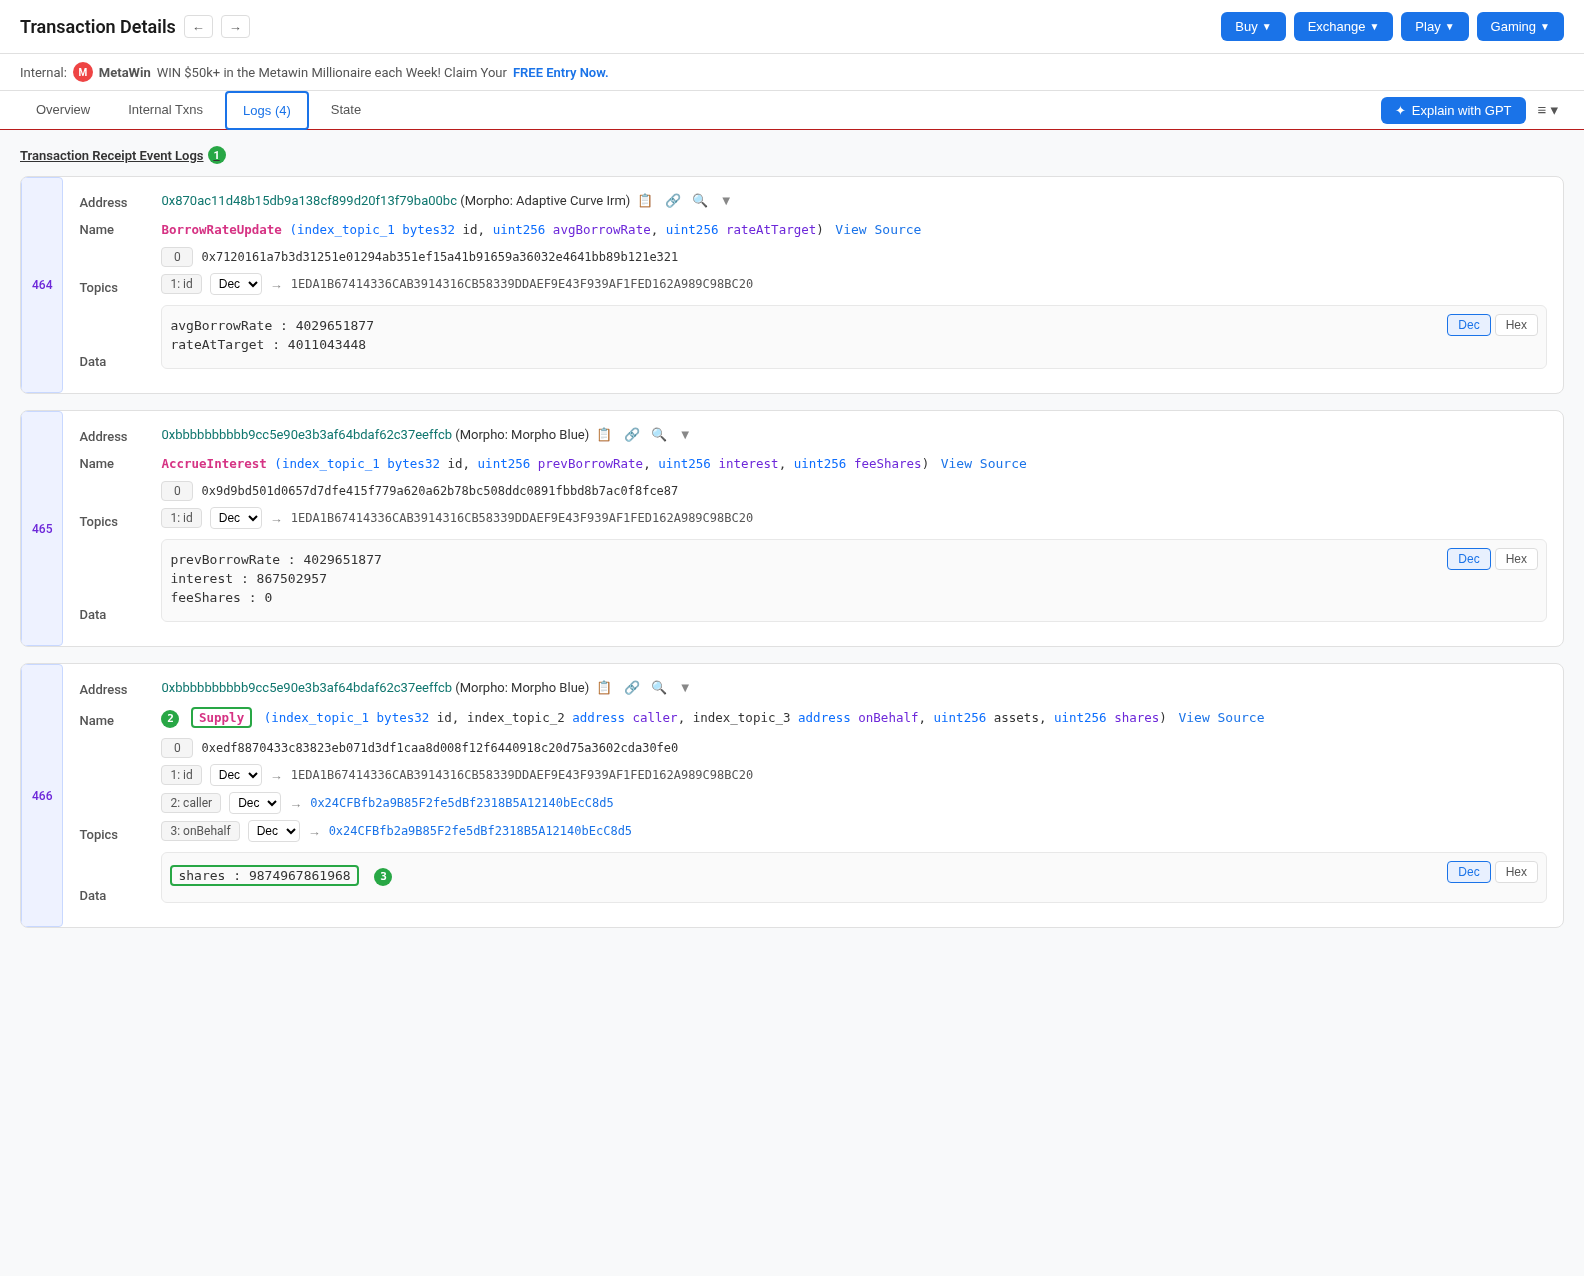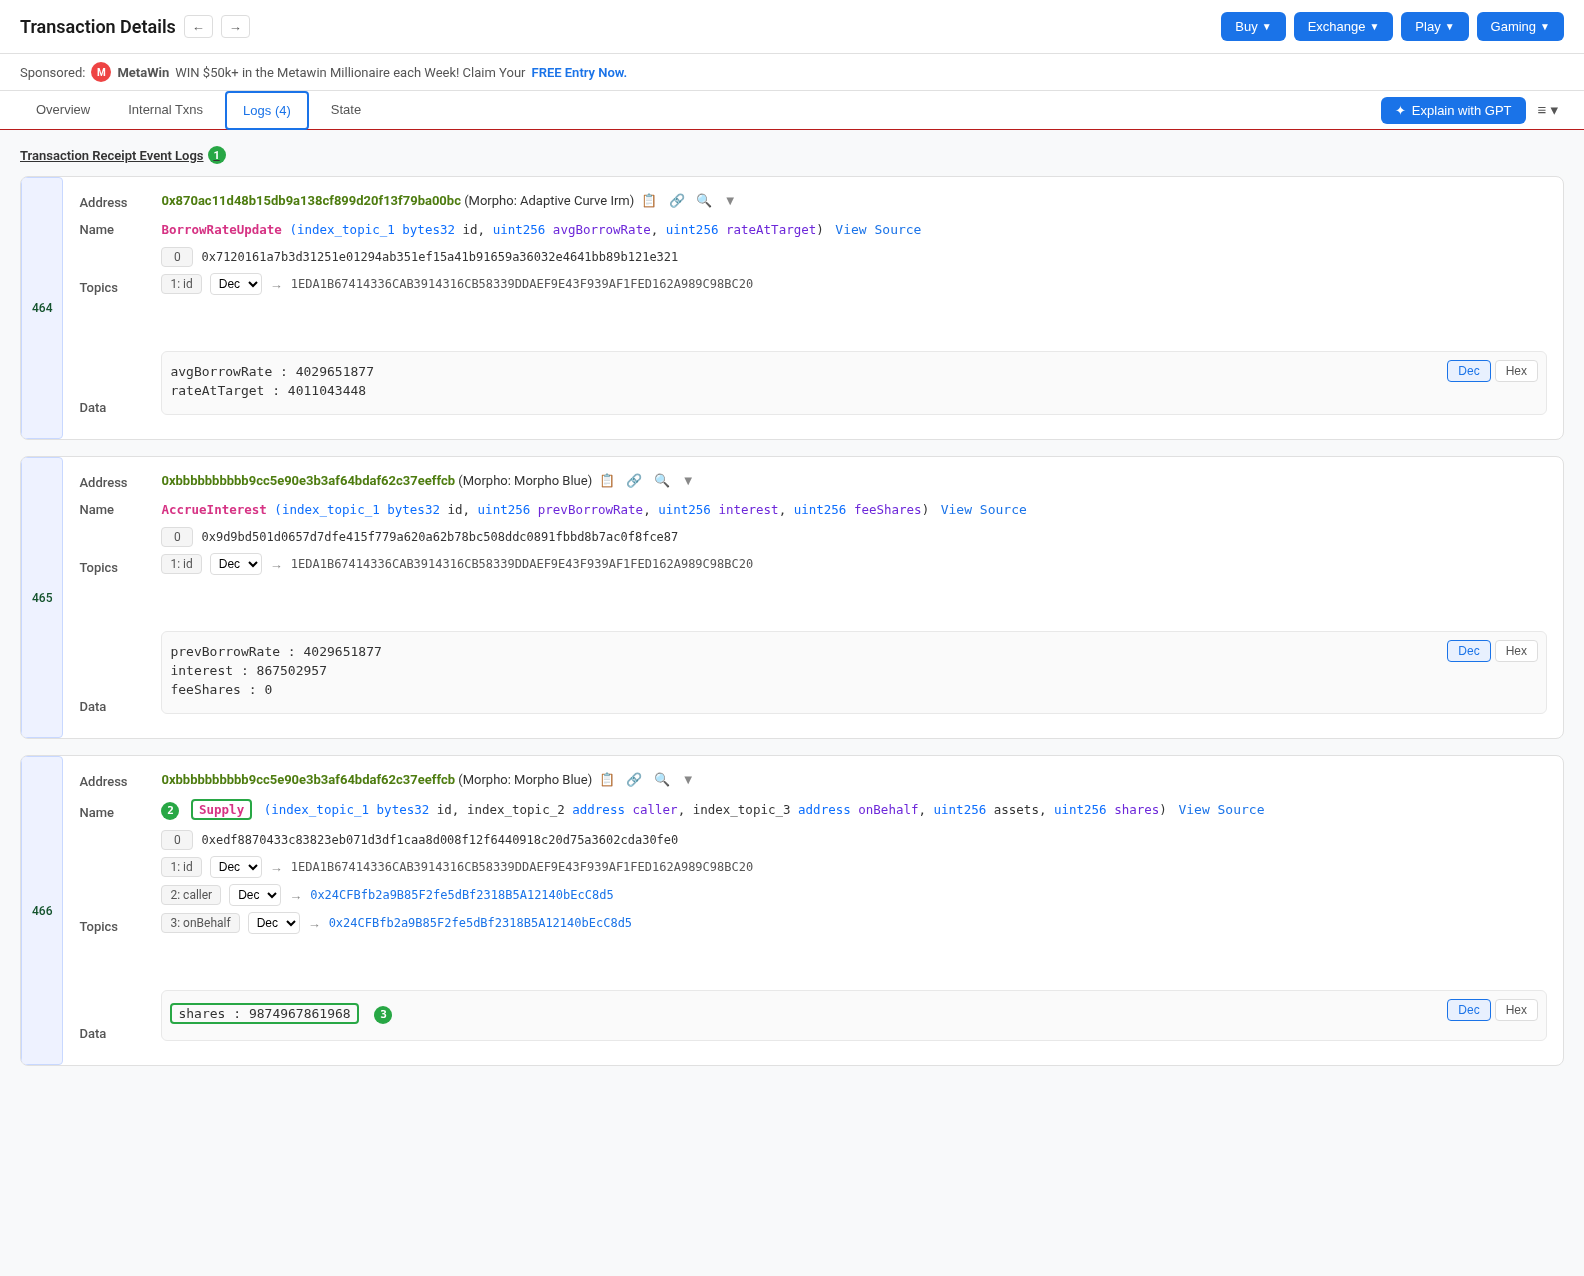--- a/index.html
+++ b/index.html
@@ -159,24 +159,23 @@
       color: #555;
       font-weight: 500;
       padding-top: 2px;
     }
     .log-value {
       flex: 1;
       font-size: 13px;
       color: #333;
     }
     .address-link {
-      color: #4d7c0f;
+      color: #0f766e;
       text-decoration: none;
       font-size: 13px;
-      font-weight: bold;
     }
     .icon-btn {
       background: none;
       border: none;
       cursor: pointer;
       color: #888;
       font-size: 13px;
       padding: 2px 4px;
     }
     .func-name {
@@ -241,21 +240,20 @@
       padding: 2px 4px;
       background: #fff;
       cursor: pointer;
     }
     .data-section {
       background: #fafafa;
       border: 1px solid #e8e8e8;
       border-radius: 6px;
       padding: 12px 8px;
       position: relative;
-      margin-top: 46px;
     }
     .data-line {
       font-family: monospace;
       font-size: 13px;
       color: #333;
       margin-bottom: 4px;
     }
     .data-line:last-child { margin-bottom: 0; }
     .data-actions {
       position: absolute;
@@ -280,21 +278,21 @@
     }
     .log-num-badge {
       display: flex;
       align-items: center;
       justify-content: center;
       background: #eef2ff;
       border: 1px solid #c8d8ff;
       border-radius: 4px;
       min-width: 38px;
       font-size: 12px;
-      color: #14532d;
+      color: #6d28d9;
       font-weight: 500;
       padding: 4px 10px;
       align-self: stretch;
     }
     .log-outer {
       display: flex;
       gap: 0;
       margin-bottom: 16px;
       background: #fff;
       border: 1px solid #e0e0e0;
@@ -342,21 +340,21 @@
       <span class="chevron">▼</span>
     </button>
     <button class="nav-btn">
       <span>Gaming</span>
       <span class="chevron">▼</span>
     </button>
   </div>
 </div>
 
 <div class="sponsor-bar">
-  <span>Sponsored:</span>
+  <span>Internal:</span>
   <span class="sponsor-logo">M</span>
   <strong>MetaWin</strong>
   <span>WIN $50k+ in the Metawin Millionaire each Week! Claim Your</span>
   <a href="#" class="sponsor-link">FREE Entry Now.</a>
 </div>
 
 <div class="tab-bar">
   <button class="tab">Overview</button>
   <button class="tab">Internal Txns</button>
   <button class="tab active">Logs (4)</button>

